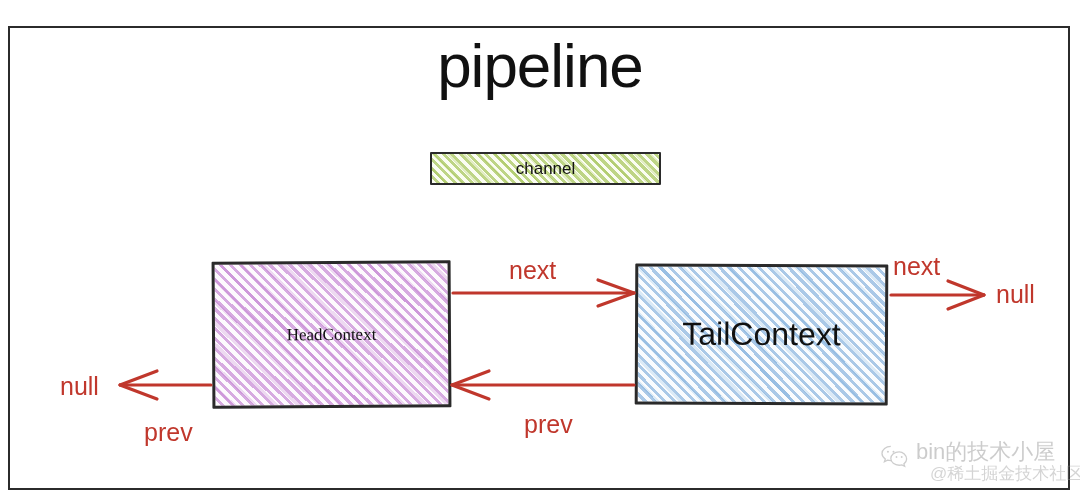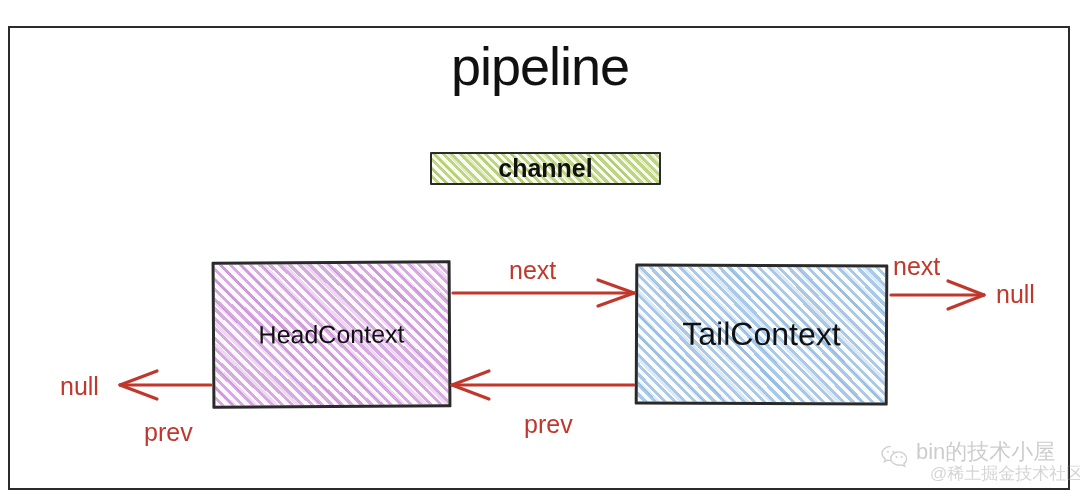--- a/index.html
+++ b/index.html
@@ -28,21 +28,21 @@
     background: #ffffff;
   }
 
   
   #title {
     position: absolute;
     left: 0;
     top: 24px;
     width: 1080px;
     text-align: center;
-    font-size: 54px;
+    font-size: 62px;
     line-height: 84px;
     color: #111111;
     letter-spacing: -1px;
     font-weight: 400;
   }
 
   
   .sketch-box {
     position: absolute;
     box-sizing: border-box;
@@ -73,22 +73,22 @@
         rgba(140,180,45,0.55) 3px,
         rgba(140,180,45,0.55) 6px),
       repeating-linear-gradient(45deg,
         rgba(170,200,90,0.00) 0px,
         rgba(170,200,90,0.00) 9px,
         rgba(170,200,90,0.30) 9px,
         rgba(170,200,90,0.30) 11px);
     border-width: 2px;
   }
   #channel-box .box-label {
-    font-size: 25px;
-    font-weight: 700;
+    font-size: 17px;
+    font-weight: 400;
   }
 
   
   #head-context-box {
     left: 212px;
     top: 261px;
     width: 239px;
     height: 147px;
     background-color: #fdfafd;
     background-image:
@@ -98,21 +98,22 @@
         rgba(168,74,190,0.45) 4px,
         rgba(168,74,190,0.45) 7px),
       repeating-linear-gradient(45deg,
         rgba(190,120,205,0.00) 0px,
         rgba(190,120,205,0.00) 12px,
         rgba(190,120,205,0.25) 12px,
         rgba(190,120,205,0.25) 15px);
     transform: rotate(-0.35deg);
   }
   #head-context-box .box-label {
-    font-size: 25px;
+    font-size: 17px;
+    font-family: Liberation Serif, serif;
   }
 
   
   #tail-context-box {
     left: 635px;
     top: 264px;
     width: 253px;
     height: 141px;
     background-color: #fafcfe;
     background-image:

